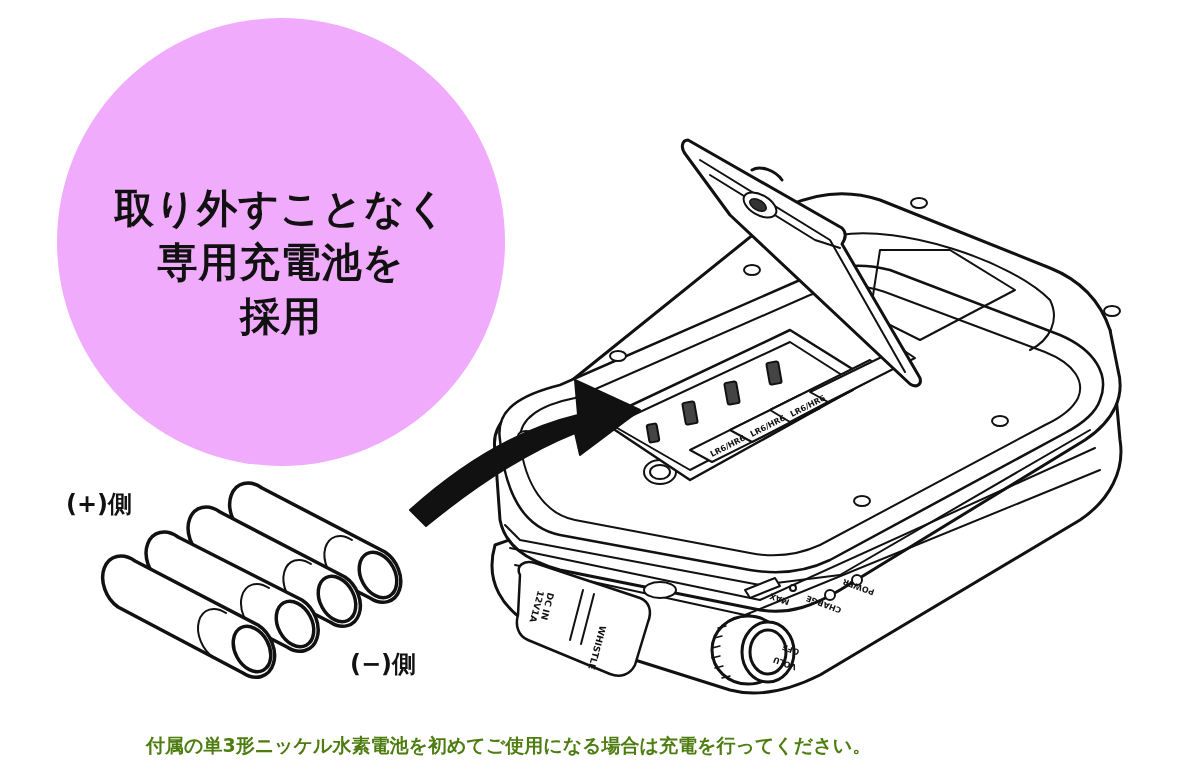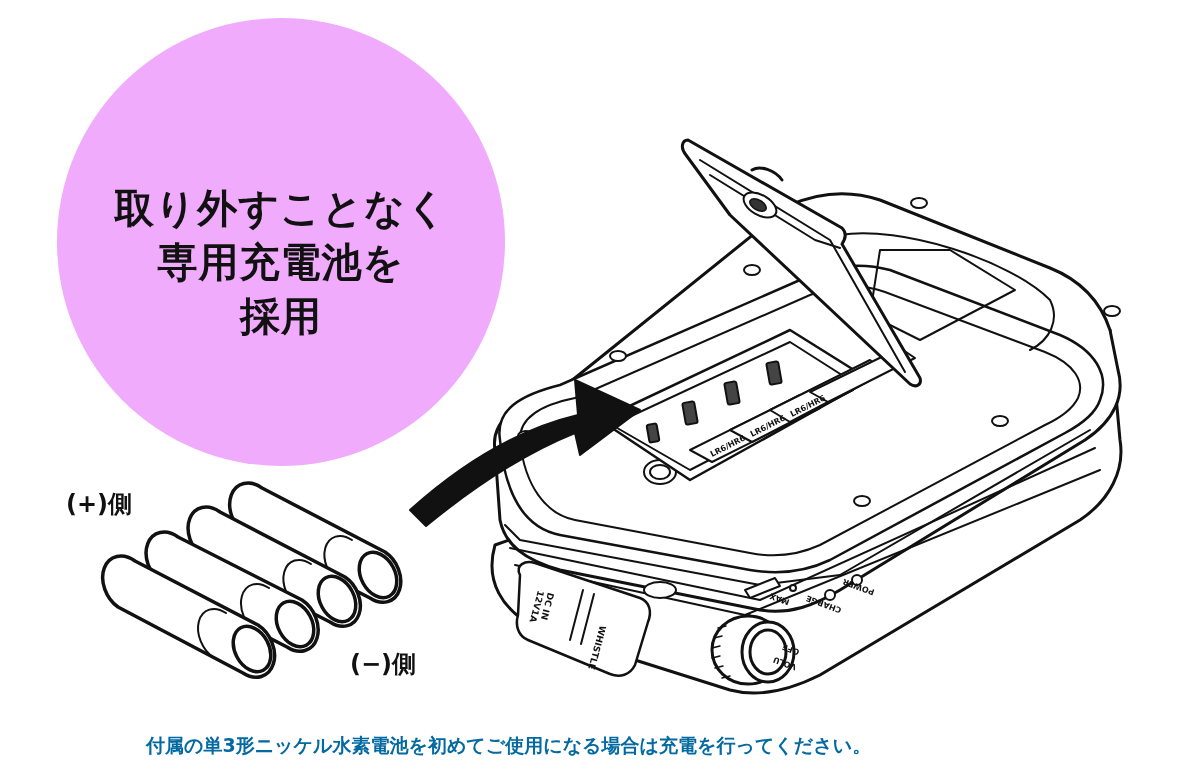--- a/index.html
+++ b/index.html
@@ -17,21 +17,21 @@
       white-space: nowrap;
     }
     .pole-label {
       position: absolute; font-weight: bold; font-size: 24px; color: #111;
       font-family: "DejaVu Sans", sans-serif; white-space: nowrap;
     }
     .pole-plus { left: 66px; top: 488px; }
     .pole-minus { left: 350px; top: 648px; }
     .footnote {
       position: absolute; left: 146px; top: 733px; font-weight: bold; font-size: 19px;
-      color: #0369a1; white-space: nowrap; letter-spacing: 0px;
+      color: #4d7c0f; white-space: nowrap; letter-spacing: 0px;
       font-family: "DejaVu Sans", sans-serif;
     }
     svg.art { position: absolute; left: 0; top: 0; }
     .lbl { font-family: "DejaVu Sans", sans-serif; font-weight: bold; fill: #111; }
   </style>
 </head>
 <body>
 
 <div class="badge">
   <div class="badge-line">取り外すことなく</div>

